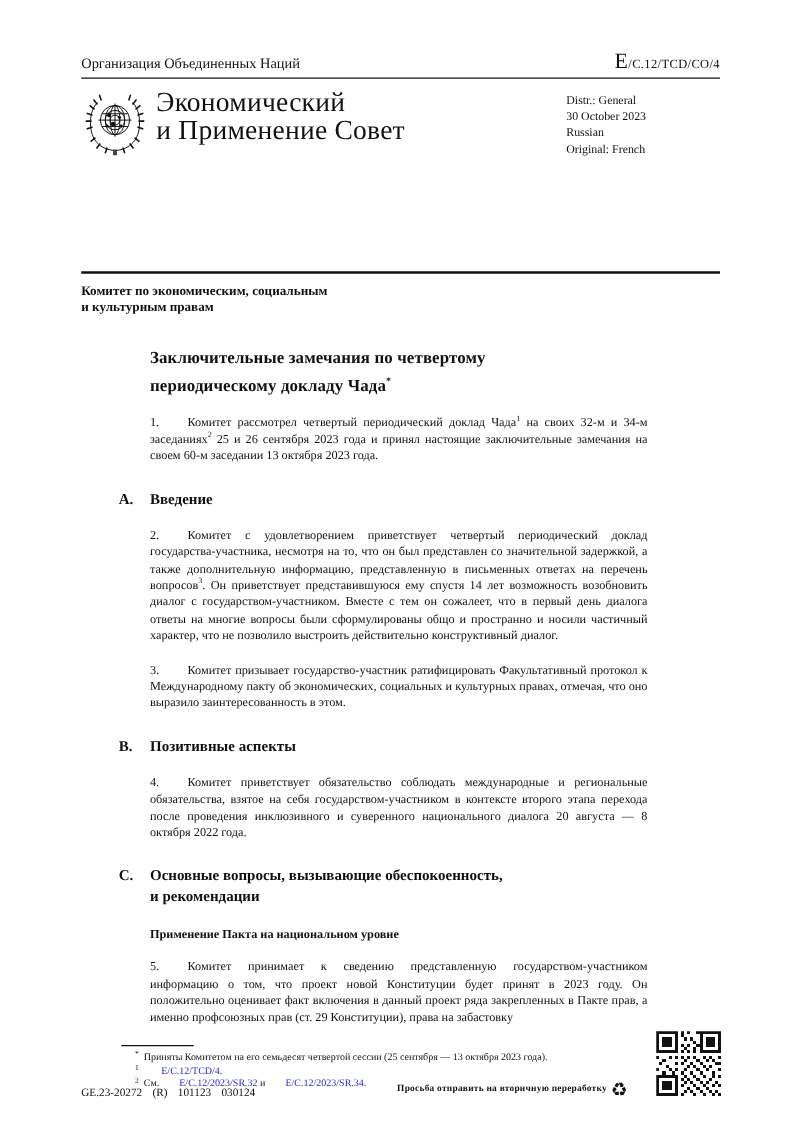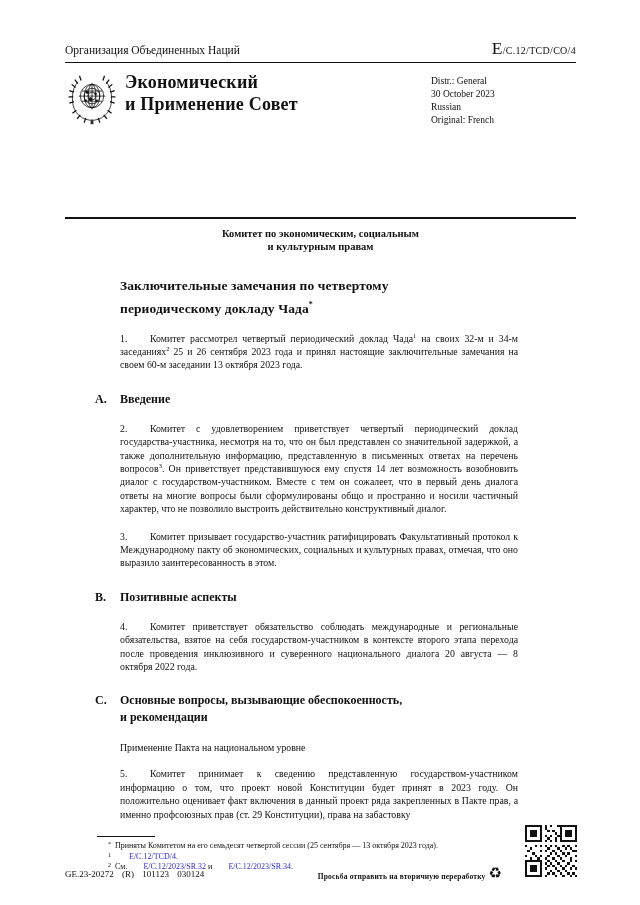--- a/index.html
+++ b/index.html
@@ -22,32 +22,32 @@
     align-items: baseline;
   }
   .org-name { font-size: 11.5px; }
   .doc-symbol { font-size: 10px; letter-spacing: .3px; }
   .doc-symbol .big-e { font-size: 17.5px; }
   .rule-thin { border: none; border-top: 1px solid #111; margin-top: 3px; }
   .masthead { position: relative; margin-top: 8px; height: 72px; }
   .emblem { position: absolute; left: 2px; top: 0; }
   .council-title {
     position: absolute; left: 60px; top: 0;
-    font-size: 18px; font-weight: bold; line-height: 22px;
+    font-size: 22px; font-weight: normal; line-height: 22px;
     letter-spacing: .2px;
   }
   .distr-block {
-    position: absolute; left: 366px; top: 4px;
+    position: absolute; left: 388px; top: 4px;
     font-size: 9.5px; line-height: 13px;
   }
   .rule-thick { border: none; border-top: 2px solid #111; margin-top: 74px; }
   
   .committee {
     margin-top: 9px;
-    font-size: 10.5px; font-weight: bold; line-height: 12.5px; text-align: center;
+    font-size: 10.5px; font-weight: bold; line-height: 12.5px;
   }
   
   .bodycol { margin-left: 55px; width: 398px; }
   .doc-title {
     margin-top: 23px;
     font-size: 13.5px; font-weight: bold; line-height: 19px;
     letter-spacing: .1px;
   }
   .doc-title sup { font-size: 8px; font-weight: bold; }
   .para {
@@ -58,40 +58,40 @@
   .para sup { font-size: 6.5px; line-height: 0; vertical-align: super; }
   .pnum { display: inline-block; width: 30px; }
   h2.section {
     position: relative;
     margin-top: 19px;
     font-size: 12px; font-weight: bold; line-height: 17px;
   }
   h2.section .h-letter { position: absolute; left: -25px; }
   .subhead {
     margin-top: 16px;
-    font-size: 9.8px; font-weight: normal;
+    font-size: 9.8px; font-weight: bold;
   }
   
   .footnotes { margin-left: 32px; margin-top: 15px; }
   .fn-rule { width: 58px; border-top: 1px solid #111; margin-bottom: 4px; }
   .fn { display: flex; font-size: 8px; line-height: 10.6px; }
   .fn .fn-marker {
     width: 14px; text-align: right; margin-right: 4px;
     font-size: 6px; line-height: 10.6px; vertical-align: super;
     position: relative; top: -2px;
   }
   .fn a { color: #2b2bc8; text-decoration: none; padding-left: 14px; }
   
   .ge-number {
     position: absolute; left: 65px; bottom: 26px;
     font-size: 9px; word-spacing: 6px;
   }
   .recycle-group {
     position: absolute; right: 138px; bottom: 24px;
-    display: flex; align-items: flex-end;
+    display: flex; align-items: flex-start;
   }
   .recycle-text { font-size: 7.5px; font-weight: bold; letter-spacing: .2px; }
   .recycle-icon { font-size: 15px; margin-left: 3px; line-height: 1; }
   .qr { position: absolute; right: 63px; bottom: 28px; width: 52px; height: 52px; }
 </style>
 </head>
 <body>
 
 <div class="page">
 

